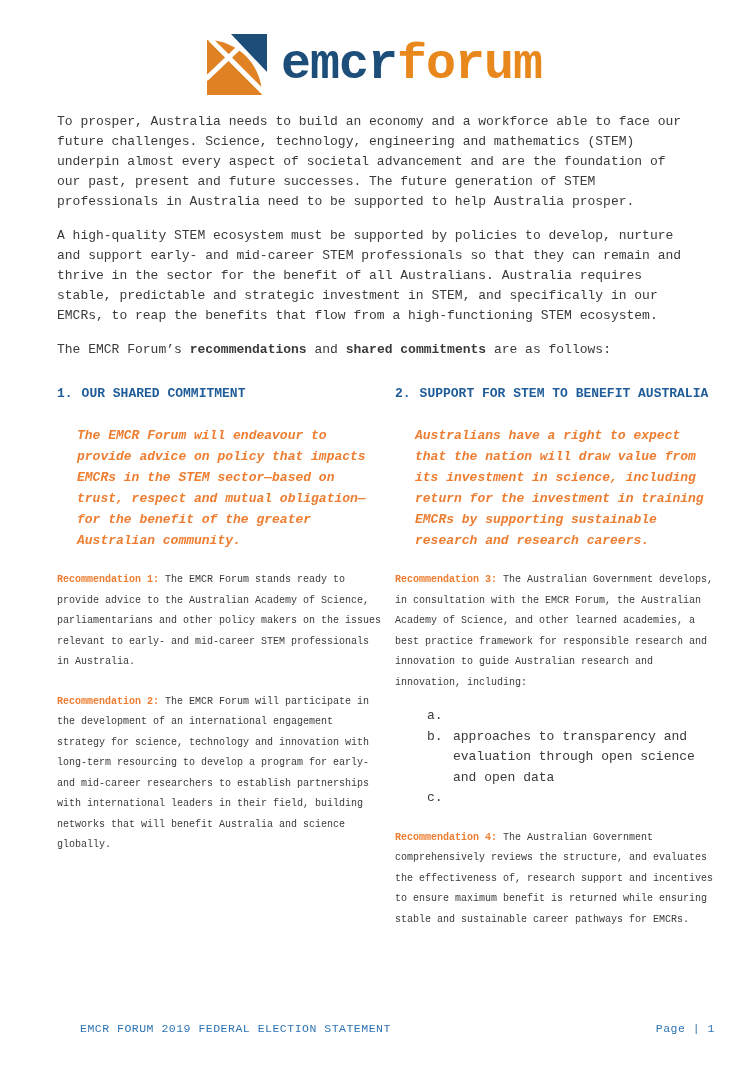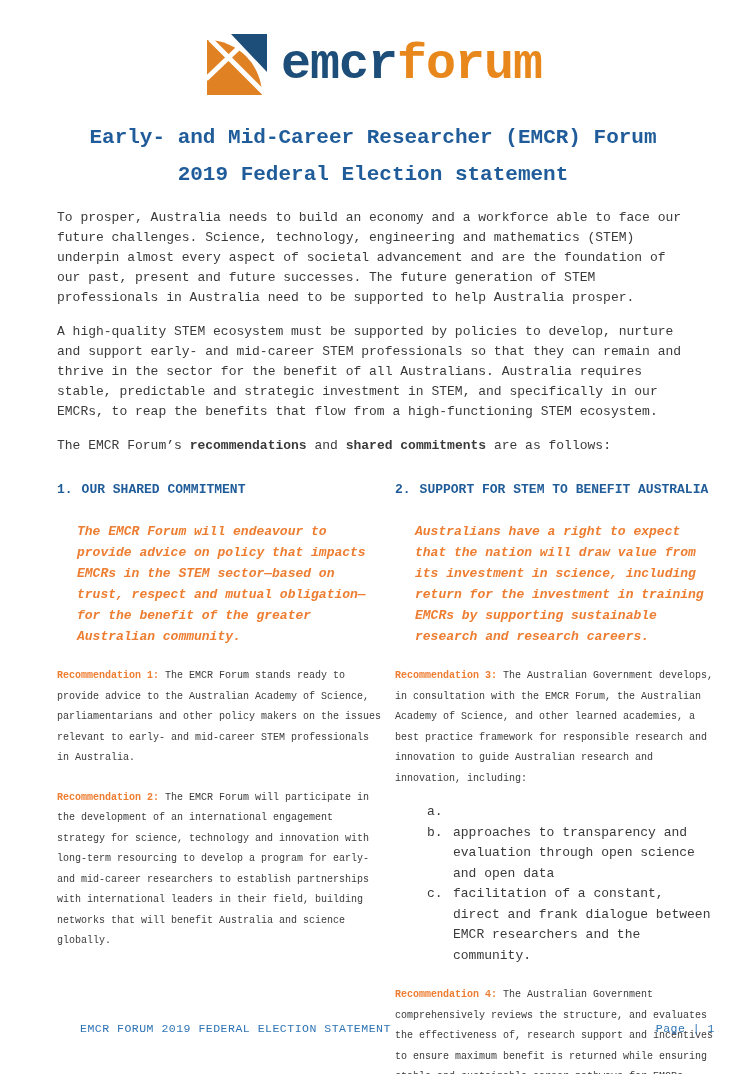--- a/index.html
+++ b/index.html
@@ -77,24 +77,20 @@
           <rect width="64" height="64" fill="#ffffff"></rect>
           <path fill="#e08124" d="M3 7 A55 55 0 0 1 58 62 L3 62 Z"></path>
           <line x1="6" y1="6" x2="60" y2="60" stroke="#ffffff" stroke-width="5"></line>
           <line x1="2" y1="46" x2="44" y2="6" stroke="#ffffff" stroke-width="5"></line>
           <path fill="#1d4e79" d="M27 1 L63 1 L63 39 Z"></path>
         </svg>
       </span>
       <span class="logo-word"><span class="logo-emcr">emcr</span><span class="logo-forum">forum</span></span>
     </div>
 
-    <div class="doc-title">
-      <div>Early- and Mid-Career Researcher (EMCR) Forum</div>
-      <div>2019 Federal Election statement</div>
-    </div>
 
     <div class="intro">
       <p class="first">To prosper, Australia needs to build an economy and a workforce able to face our future challenges. Science, technology, engineering and mathematics (STEM) underpin almost every aspect of societal advancement and are the foundation of our past, present and future successes. The future generation of STEM professionals in Australia need to be supported to help Australia prosper.</p>
       <p>A high-quality STEM ecosystem must be supported by policies to develop, nurture and support early- and mid-career STEM professionals so that they can remain and thrive in the sector for the benefit of all Australians. Australia requires stable, predictable and strategic investment in STEM, and specifically in our EMCRs, to reap the benefits that flow from a high-functioning STEM ecosystem.</p>
       <p><span>The EMCR Forum’s </span><strong>recommendations</strong><span> and </span><strong>shared commitments</strong><span> are as follows:</span></p>
     </div>
 
     <div class="columns">
 
       <div class="col-left">
@@ -117,21 +113,20 @@
         <div class="abc-list">
           <div class="abc-item">
             <span class="abc-marker">a.</span>
           </div>
           <div class="abc-item">
             <span class="abc-marker">b.</span>
             <span class="abc-text">approaches to transparency and evaluation through open science and open data</span>
           </div>
           <div class="abc-item">
             <span class="abc-marker">c.</span>
-            <span class="abc-text">facilitation of a constant, direct and frank dialogue between EMCR researchers and the community.</span>
           </div>
         </div>
         <p class="rec"><span class="rec-label">Recommendation 4:</span><span> The Australian Government comprehensively reviews the structure, and evaluates the effectiveness of, research support and incentives to ensure maximum benefit is returned while ensuring stable and sustainable career pathways for EMCRs.</span></p>
       </div>
 
     </div>
 
     <div class="footer">
       <span>EMCR FORUM 2019 FEDERAL ELECTION STATEMENT</span>
       <span>Page | 1</span>

